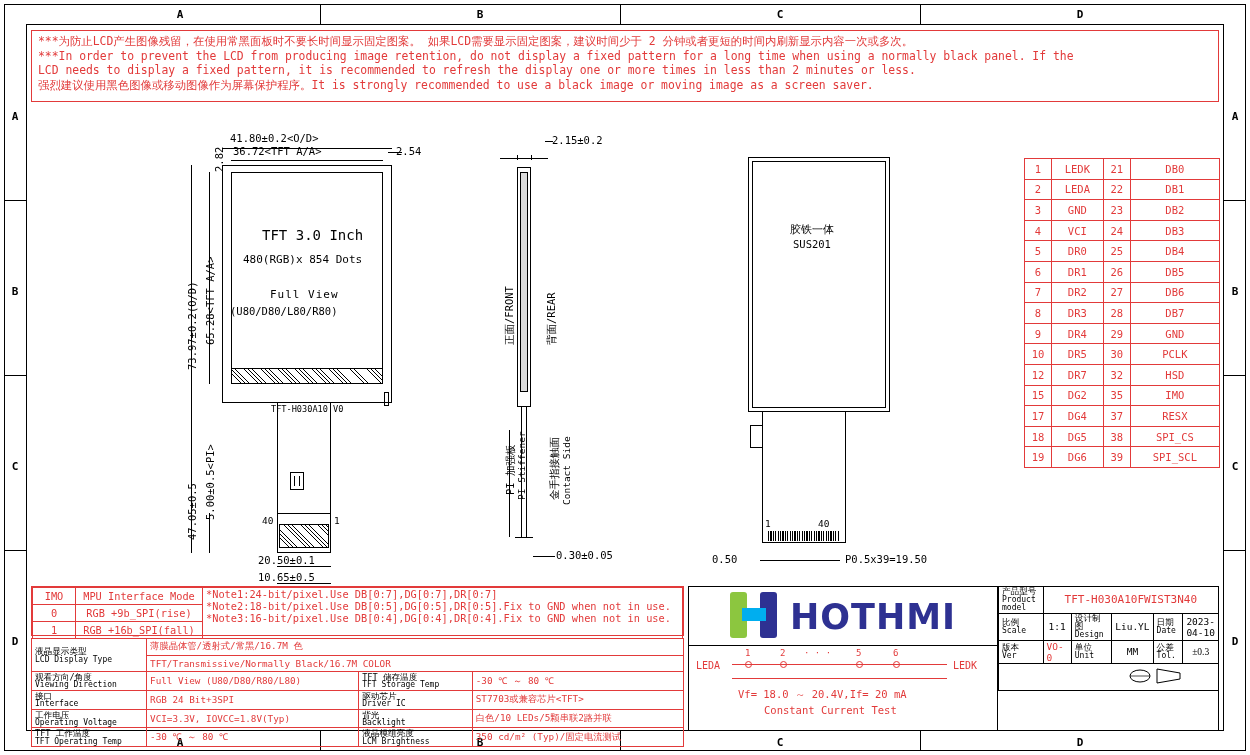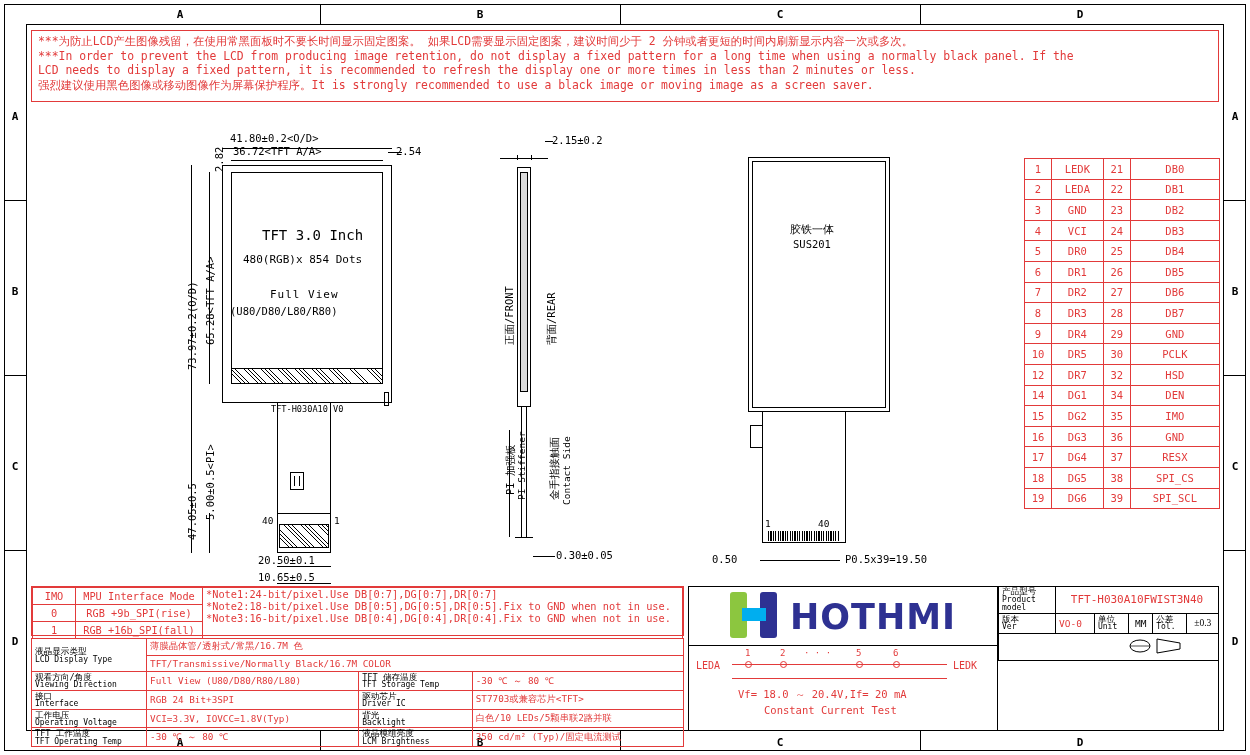--- a/index.html
+++ b/index.html
@@ -275,36 +275,24 @@
           <td>30</td>
           <td>PCLK</td>
         </tr>
     <tr>
           <td>12</td>
           <td>DR7</td>
           <td>32</td>
           <td>HSD</td>
         </tr>
     <tr>
-          <td>14</td>
-          <td>DG1</td>
-          <td>34</td>
-          <td>DEN</td>
-        </tr>
-    <tr>
           <td>15</td>
           <td>DG2</td>
           <td>35</td>
           <td>IMO</td>
-        </tr>
-    <tr>
-          <td>16</td>
-          <td>DG3</td>
-          <td>36</td>
-          <td>GND</td>
         </tr>
     <tr>
           <td>17</td>
           <td>DG4</td>
           <td>37</td>
           <td>RESX</td>
         </tr>
     <tr>
           <td>18</td>
           <td>DG5</td>
@@ -444,20 +432,37 @@
       <tbody>
           <tr>
         <td class="cellk" style="width:50px;">
           <span class="cn">产品型号</span>
           <span class="en">Product model</span>
         </td>
         <td colspan="5" class="red" style="font-size:11px;text-align:center;">TFT-H030A10FWIST3N40</td>
       </tr>
       <tr>
         <td class="cellk">
+          <span class="cn">比例</span>
+          <span class="en">Scale</span>
+        </td>
+        <td style="width:34px;text-align:center;">1:1</td>
+        <td class="cellk" style="width:48px;">
+          <span class="cn">设计制图</span>
+          <span class="en">Design</span>
+        </td>
+        <td style="text-align:center;">Liu.YL</td>
+        <td class="cellk" style="width:34px;">
+          <span class="cn">日期</span>
+          <span class="en">Date</span>
+        </td>
+        <td style="text-align:center;">2023-04-10</td>
+      </tr>
+      <tr>
+        <td class="cellk">
           <span class="cn">版本</span>
           <span class="en">Ver</span>
         </td>
         <td class="red" style="text-align:left;">VO-0</td>
         <td class="cellk">
           <span class="cn">单位</span>
           <span class="en">Unit</span>
         </td>
         <td style="text-align:center;">MM</td>
         <td class="cellk">

